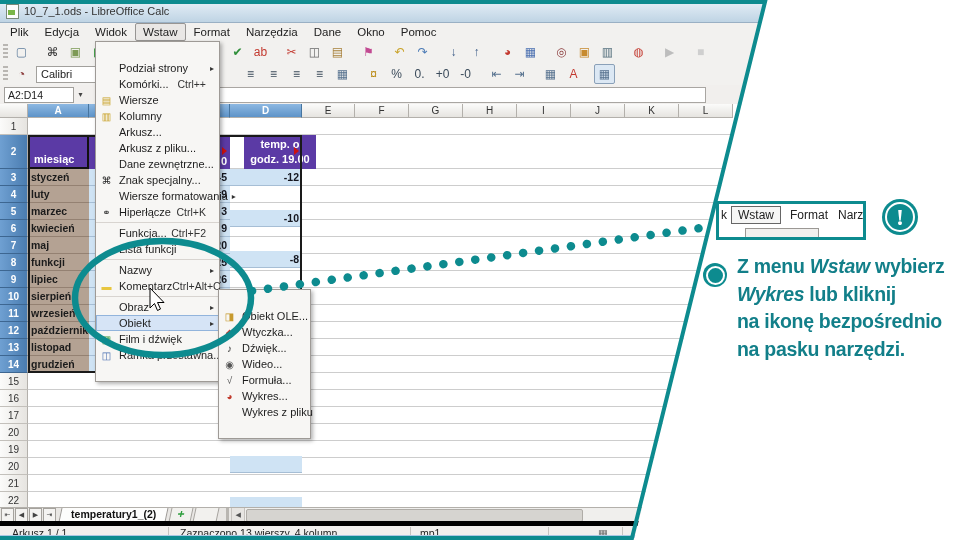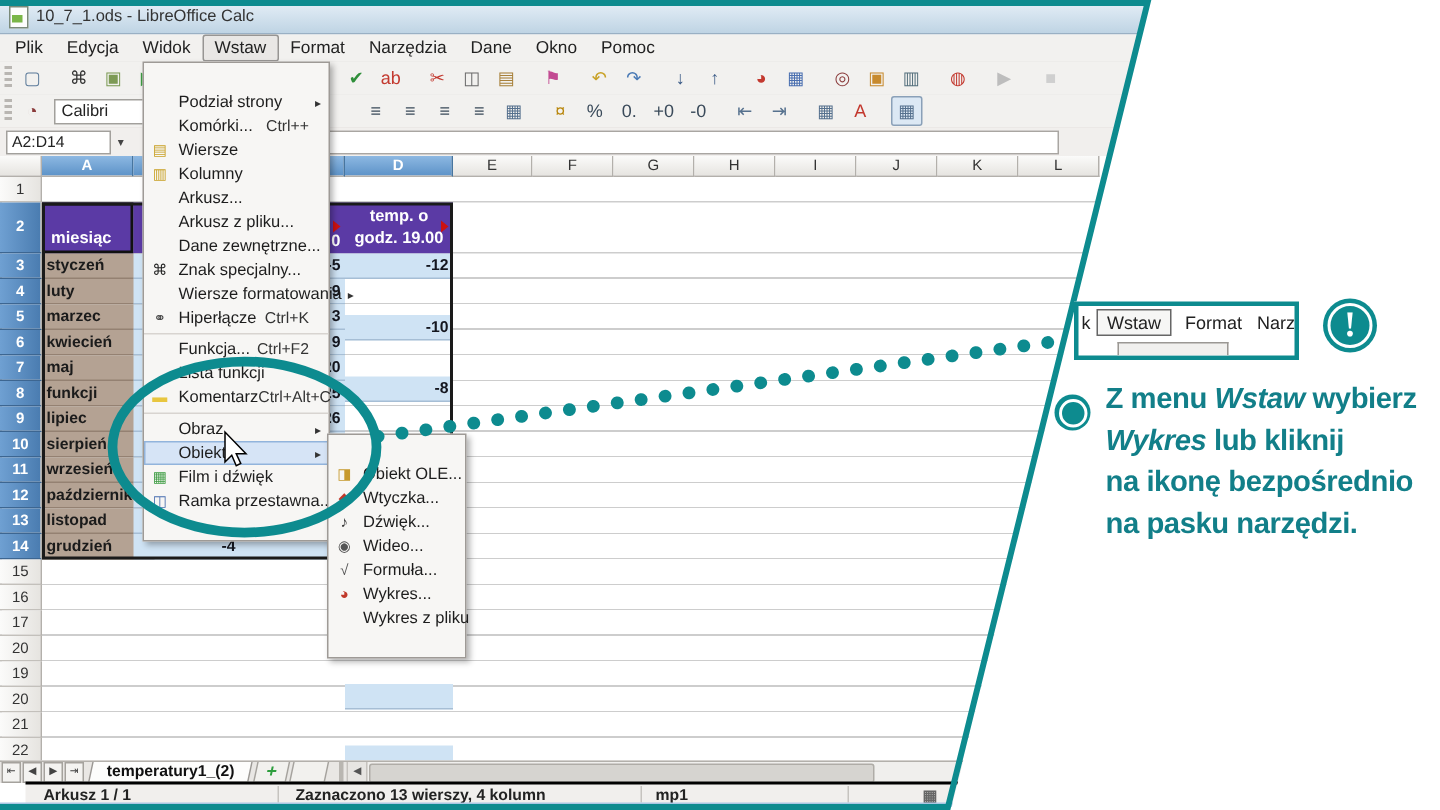--- a/index.html
+++ b/index.html
@@ -61,21 +61,21 @@
   .vline{position:absolute;top:14px;width:1px;height:389px;background:#cdcdcd;}
 
   .cellblock{position:absolute;display:flex;flex-direction:column;box-sizing:border-box;}
   .cell{height:17px;line-height:17px;font-size:10.5px;font-weight:bold;color:#14161f;box-sizing:border-box;overflow:hidden;}
   .month{background:#b4a293;color:#1b1b1b;padding-left:3px;border-bottom:1px solid rgba(90,70,55,.35);}
   .val{background:#cfe3f4;text-align:right;padding-right:3px;border-bottom:1px solid rgba(90,120,155,.35);}
   .hdrcell{position:absolute;background:#5b3aa5;color:#fff;font-weight:bold;font-size:11px;box-sizing:border-box;}
   .hdr-a2{left:28px;top:31px;width:61px;height:34px;border:2px solid #111;display:flex;align-items:flex-end;padding:2px 4px;}
   .hdr-b2{left:89px;top:31px;width:71px;height:34px;}
   .hdr-c2{left:160px;top:31px;width:70px;height:34px;display:flex;align-items:flex-end;justify-content:flex-end;padding:2px 3px;}
-  .hdr-d2{left:230px;top:31px;width:72px;height:34px;text-align:center;padding-top:2px;line-height:15px;}
+  .hdr-d2{left:244px;top:31px;width:72px;height:34px;text-align:center;padding-top:2px;line-height:15px;}
   .selrect{position:absolute;left:28px;top:31px;width:274px;height:238px;border:2px solid #1a1a1a;box-sizing:border-box;pointer-events:none;}
   .redarr{position:absolute;width:0;height:0;border-top:4px solid transparent;border-bottom:4px solid transparent;border-left:5px solid #cc1111;}
 
   
   .menupop{position:absolute;background:#f7f6f4;border:1px solid #9e9a96;box-shadow:2px 2px 4px rgba(0,0,0,.3);
     padding:18px 0;z-index:30;}
   .menu-insert{left:95px;top:41px;width:123px;}
   .menu-object{left:218px;top:289px;width:91px;}
   .mi{display:flex;align-items:center;height:16px;box-sizing:content-box;}
   .mi.sep-above{border-top:1px solid #d8d4d0;margin-top:2px;padding-top:2px;}
@@ -93,21 +93,21 @@
     padding:0 10px;line-height:13px;margin-left:4px;transform:skewX(-12deg);}
   .sheettab span{display:inline-block;transform:skewX(12deg);}
   .addtab{width:20px;text-align:center;font-weight:bold;color:#2e9e3e;font-size:12px;line-height:13px;
     background:#f2f1ee;border:1px solid #a5a29d;border-top:none;margin-left:3px;transform:skewX(-12deg);}
   .blanktab{width:22px;background:#f2f1ee;border:1px solid #a5a29d;border-top:none;margin-left:2px;transform:skewX(-12deg);}
   .tsplit{width:3px;background:#b9b6b1;margin-left:8px;}
   .hscroll{position:relative;flex:1;background:#f0efed;border-left:1px solid #c5c2be;margin-left:2px;}
   .hs-left{position:absolute;left:0;top:0;width:12px;height:100%;background:#e7e5e2;border-right:1px solid #c5c2be;
     font-size:7px;text-align:center;line-height:13px;color:#555;}
   .hs-thumb{position:absolute;left:14px;top:1px;width:335px;height:11px;background:#d6d4d0;border:1px solid #aFAcA7;border:1px solid #afaca7;border-radius:2px;}
-  .statusbar{position:absolute;left:17px;top:521px;width:700px;height:14px;background:#f1efed;border-top:2px solid #000000;z-index:10;font-weight:bold;}
+  .statusbar{position:absolute;left:0;top:521px;width:700px;height:14px;background:#f1efed;border-top:5px solid #000000;z-index:10;}
   .sb{position:absolute;top:1px;font-size:10.5px;color:#222;white-space:nowrap;}
   .sbsep{position:absolute;top:1px;width:1px;height:11px;background:#c6c3bf;}
   .winbottom{position:absolute;left:0;top:535px;width:700px;height:3px;background:#a9c7e4;z-index:10;}
 
   
   #overlay{position:absolute;inset:0;z-index:40;pointer-events:none;}
   .callout{position:absolute;left:716px;top:201px;width:150px;height:39px;background:#fff;
     border:3px solid #0d8b8f;box-sizing:border-box;z-index:45;overflow:hidden;}
   .callout .mrow{display:flex;align-items:center;height:22px;padding-left:2px;font-size:12px;color:#222;white-space:nowrap;}
   .callout .mbox{border:1px solid #666;background:#f6f6f5;padding:1px 6px;margin:0 4px;}
@@ -409,20 +409,26 @@
           <span class="mil">Funkcja...</span>
           <span class="mis">Ctrl+F2</span>
           <span class="mia"></span>
         </div>
         <div class="mi">
           <span class="mic"></span>
           <span class="mil">Lista funkcji</span>
           <span class="mis"></span>
           <span class="mia"></span>
         </div>
+        <div class="mi sep-above">
+          <span class="mic"></span>
+          <span class="mil">Nazwy</span>
+          <span class="mis"></span>
+          <span class="mia">▸</span>
+        </div>
         <div class="mi">
           <span class="mic" style="color: rgb(232, 198, 63);">▬</span>
           <span class="mil">Komentarz</span>
           <span class="mis">Ctrl+Alt+C</span>
           <span class="mia"></span>
         </div>
         <div class="mi sep-above">
           <span class="mic"></span>
           <span class="mil">Obraz</span>
           <span class="mis"></span>

